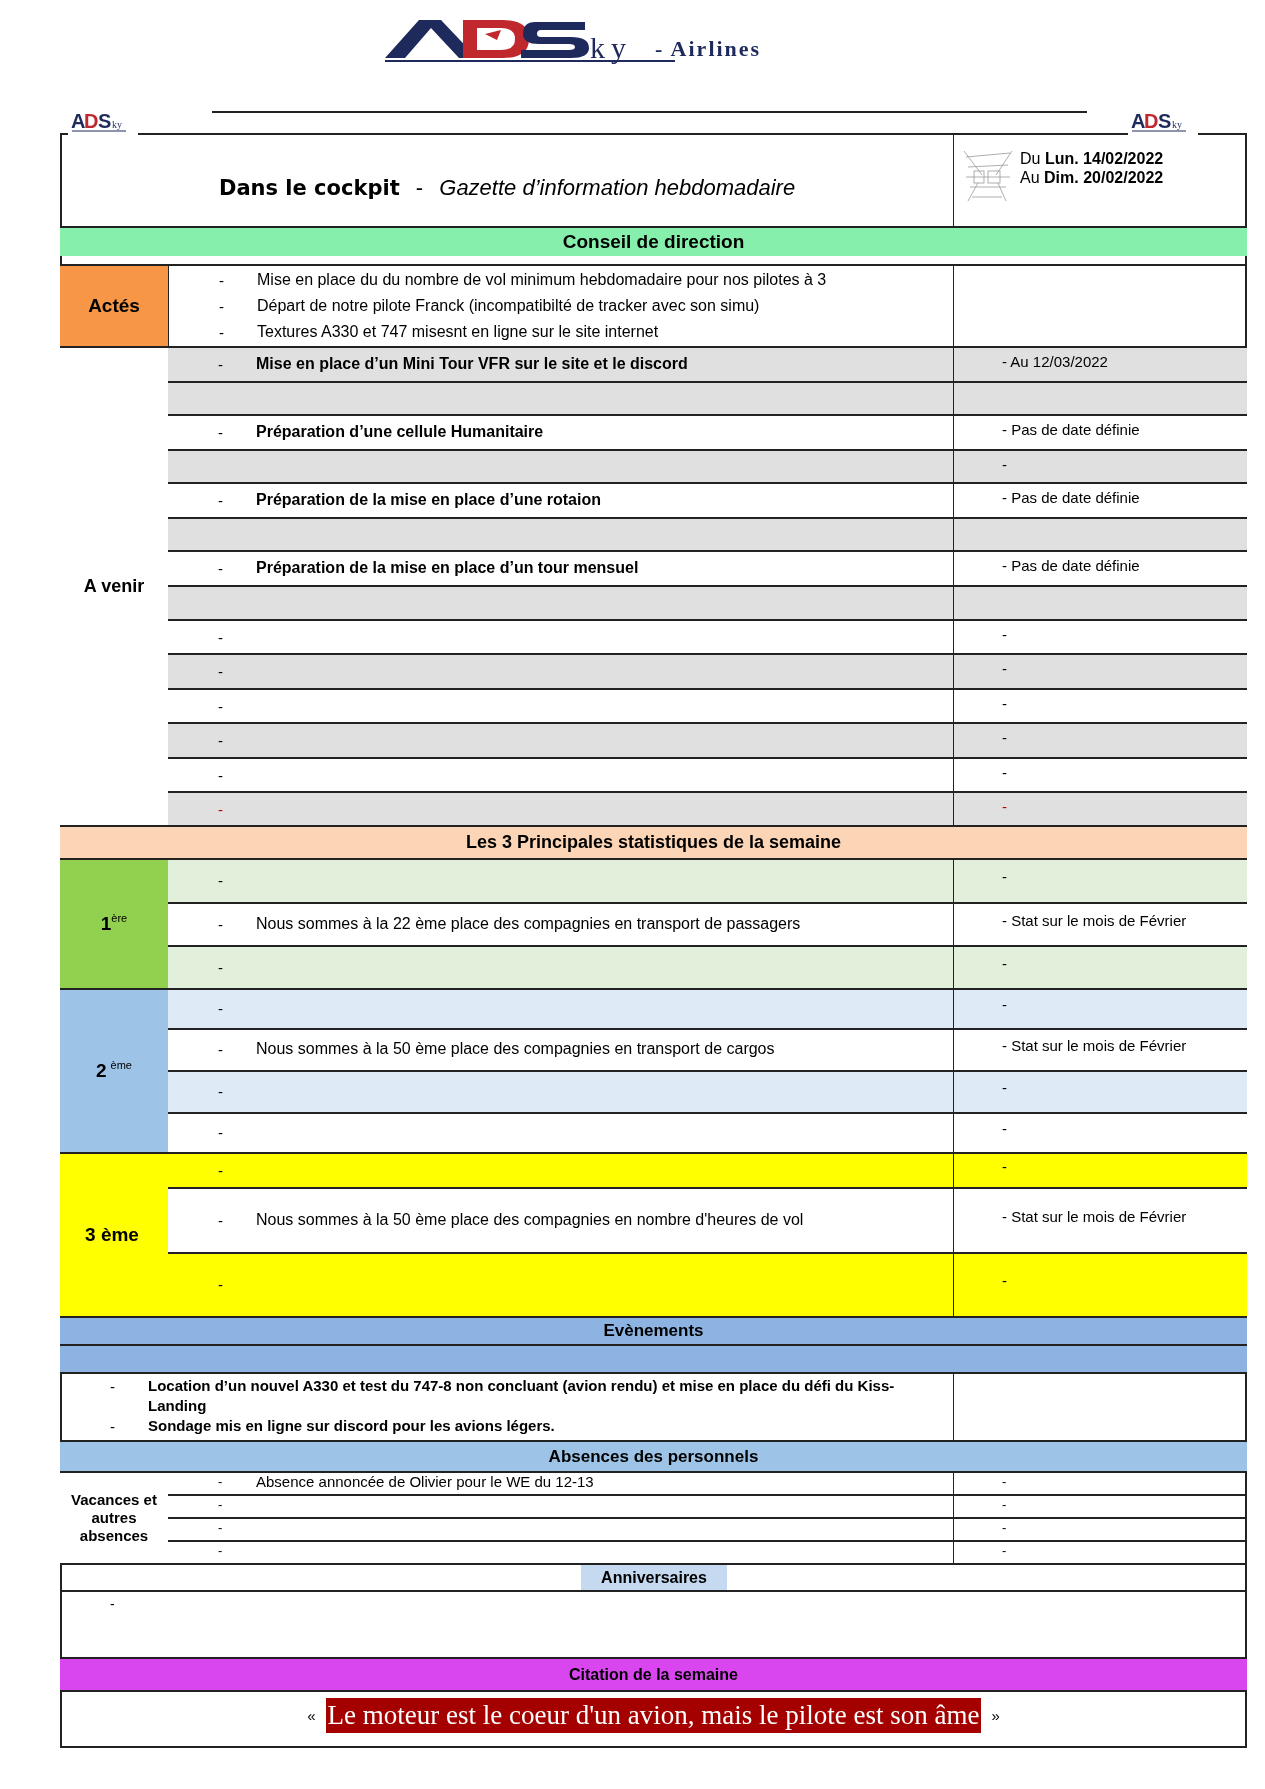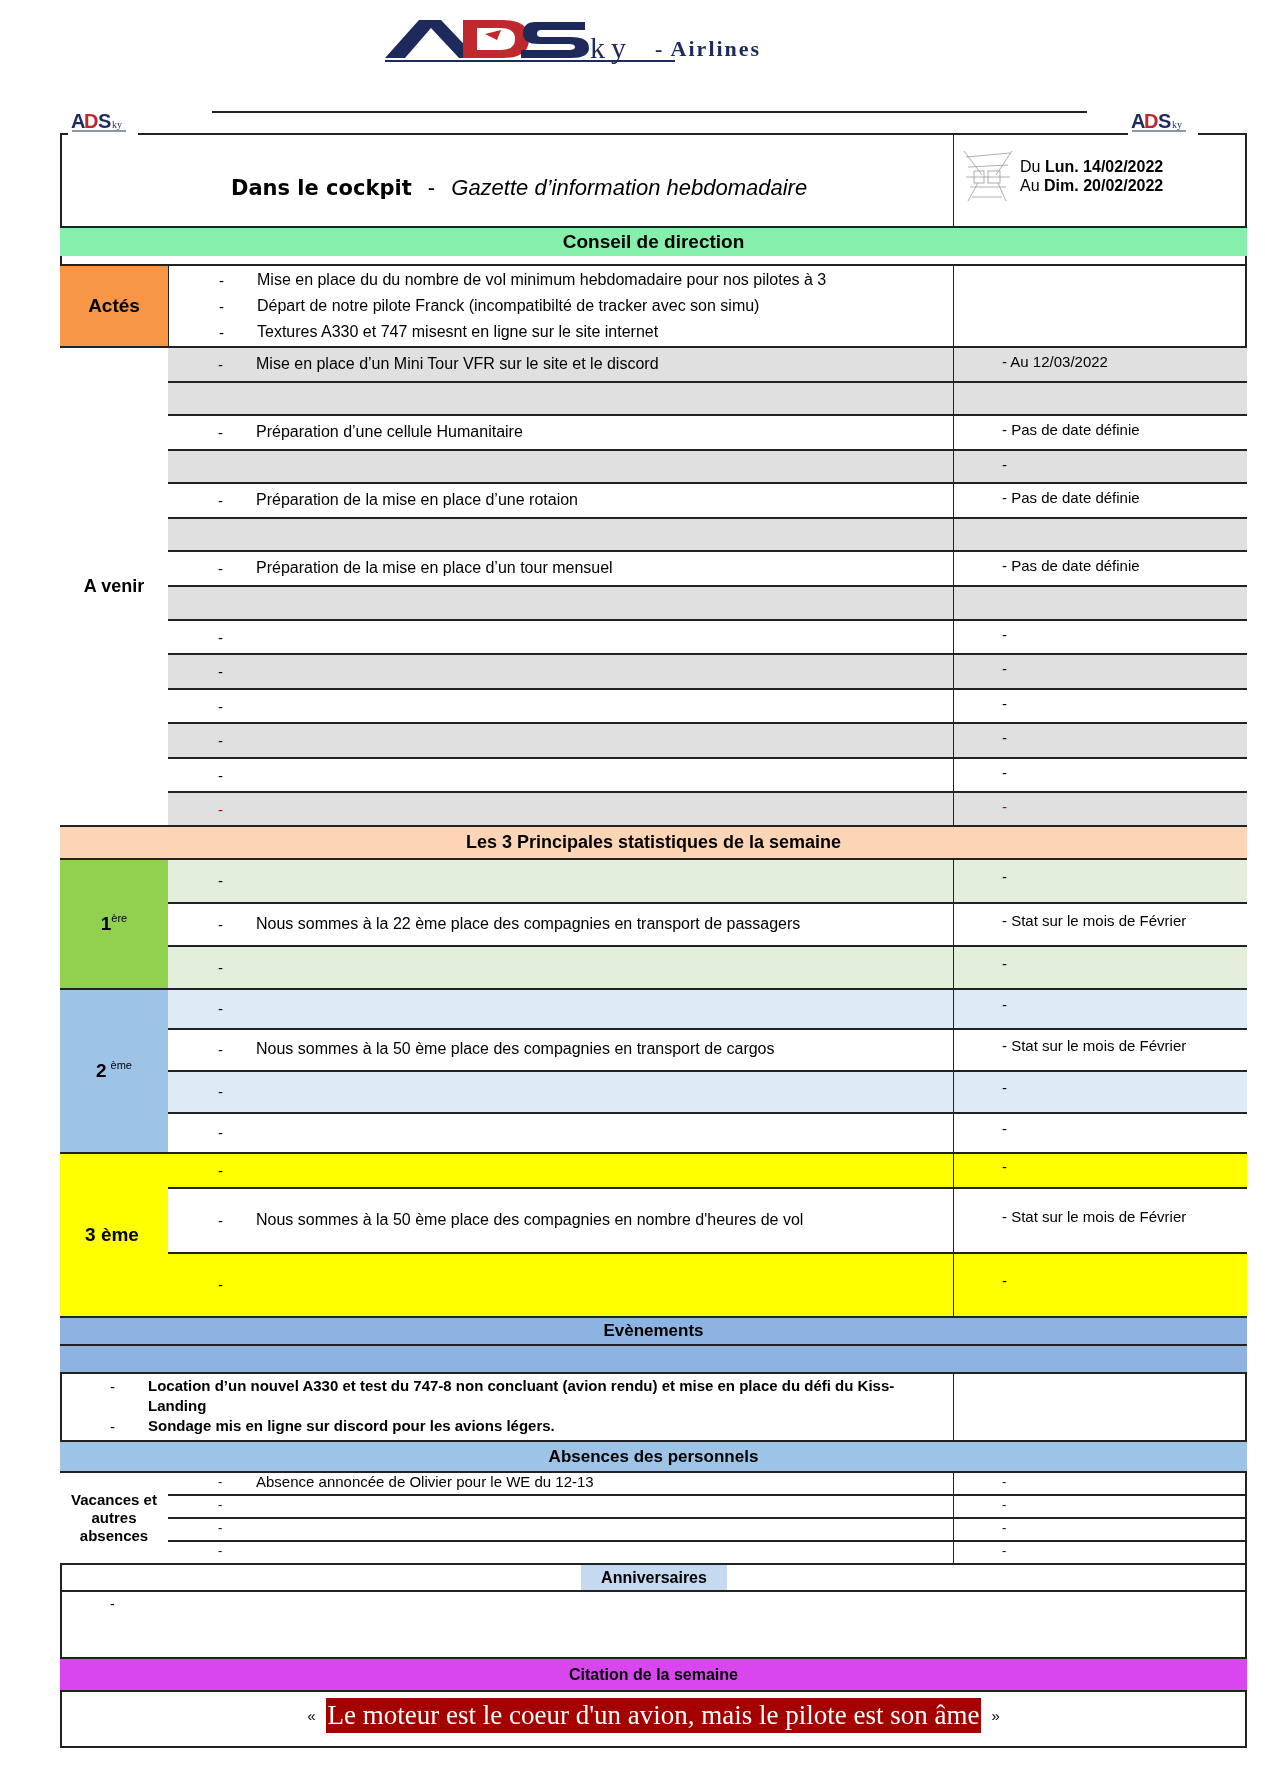--- a/index.html
+++ b/index.html
@@ -13,21 +13,21 @@
   
   .tbl{left:60px;top:133px;width:1187px;height:1615px;border-left:2px solid #222;border-right:2px solid #222;border-bottom:2px solid #222;}
   .row{position:absolute;left:60px;width:1187px;box-sizing:border-box;border-top:2px solid #222;}
   .cell{position:absolute;top:0;bottom:0;box-sizing:border-box;}
   .c-mid{left:108px;width:785px;border-left:1.5px solid #222;}
   .c-right{left:893px;width:294px;border-left:1.5px solid #222;}
   .hdr{font-weight:bold;font-size:19px;text-align:center;display:flex;align-items:center;justify-content:center;}
   .dash{position:absolute;left:50px;font-size:15px;}
   .txt{position:absolute;left:88px;font-size:17px;white-space:nowrap;}
   .rtxt{position:absolute;left:48px;font-size:15px;white-space:nowrap;}
-  .bold{font-weight:normal;}
+  .bold{font-weight:bold;}
   .cal{font-family:"Liberation Sans",sans-serif;font-size:16px;}
   .label{position:absolute;left:60px;width:108px;box-sizing:border-box;border-top:2px solid #222;display:flex;align-items:center;justify-content:center;text-align:center;font-weight:bold;}
   sup{font-size:11px;font-weight:normal;}
 </style>
 </head>
 <body>
 
 <div class="abs logo-main">
   <svg width="540" height="56" viewBox="0 0 540 56">
     <polygon points="0,44 34,6 56,6 92,44 74,44 46,14 20,44" fill="#1f2a5c"></polygon>
@@ -60,39 +60,39 @@
   </svg>
 </div>
 
 <div class="abs frame-top" style="left:60px;width:8px;"></div>
 <div class="abs frame-top" style="left:138px;width:990px;"></div>
 <div class="abs frame-top" style="left:1198px;width:49px;"></div>
 
 <div class="abs tbl"></div>
 
 <div class="row" style="top:133px;height:93px;border-top:none;">
-  <div class="cell" style="left:16px;width:893px;padding-left:30px;">
+  <div class="cell" style="left:4px;width:893px;padding-left:30px;">
     <div style="position:absolute;left:155px;top:42px;font-size:22px;white-space:nowrap;">
       <span style="font-weight:bold;font-family:'DejaVu Sans',sans-serif;font-size:21px;">Dans le cockpit</span>
       <span style="margin:0 10px;">-</span>
       <span style="font-style:italic;">Gazette d’information hebdomadaire</span>
     </div>
   </div>
   <div class="cell c-right">
     <div style="position:absolute;left:8px;top:14px;width:52px;height:56px;">
       <svg width="52" height="56" viewBox="0 0 52 56">
         <g stroke="#999" stroke-width="0.8" fill="none">
           <path d="M4,10 L48,6 M6,20 L46,18 M4,30 h44 M8,40 h36 M10,50 h30"></path>
           <rect x="12" y="24" width="10" height="12"></rect>
             <rect x="26" y="24" width="12" height="12"></rect>
           <path d="M2,4 L20,28 M50,4 L34,28 M6,54 L16,36 M44,54 L36,36"></path>
         </g>
       </svg>
     </div>
-    <div style="position:absolute;left:66px;top:24px;font-size:16px;line-height:19px;">
+    <div style="position:absolute;left:66px;top:16px;font-size:16px;line-height:19px;">
       <div><span>Du</span> <b>Lun. 14/02/2022</b></div>
       <div><span>Au</span> <b>Dim. 20/02/2022</b></div>
     </div>
   </div>
 </div>
 
 <div class="row hdr" style="top:226px;height:30px;background:#86efac;">Conseil de direction</div>
 
 <div class="label" style="top:264px;height:82px;background:#f79646;font-size:19px;">Actés</div>
 <div class="row" style="top:264px;height:82px;">

